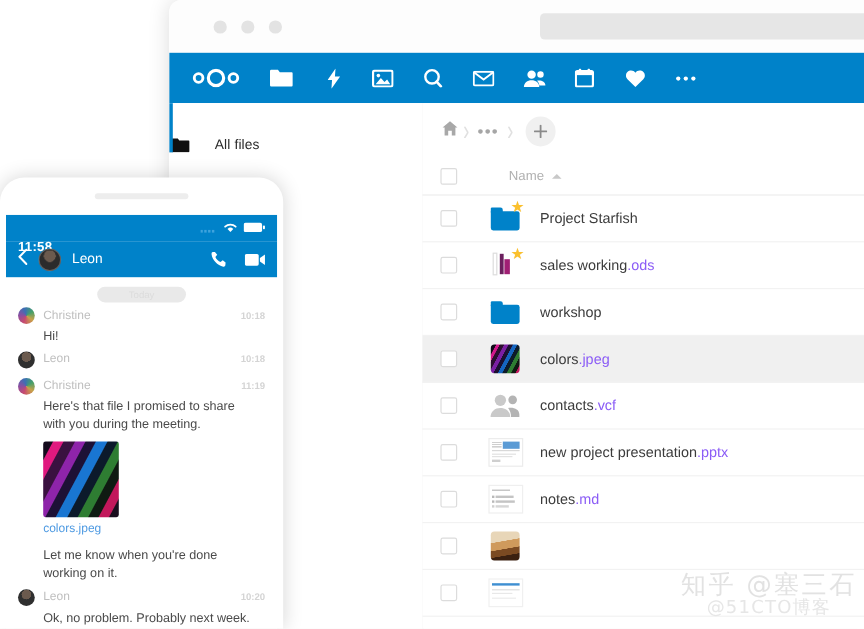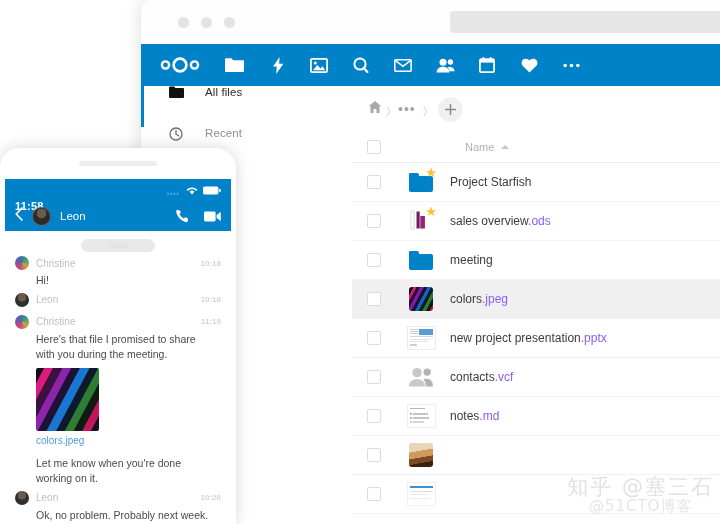--- a/index.html
+++ b/index.html
@@ -57,22 +57,22 @@
   }
   
   #app-body{
     position:absolute;left:0;top:86px;width:100%;bottom:0;background:#fff;
   }
   #nc-sidebar{
     position:absolute;left:0;top:0;width:211px;bottom:0;background:#fff;
     border-right:1px solid #ededed;
   }
   .side-item{
-    position:relative;height:41px;display:flex;align-items:flex-start;
-    padding-left:28px;cursor:pointer;box-sizing:border-box;
+    position:relative;height:41px;display:flex;align-items:flex-end;
+    padding-left:2px;cursor:pointer;box-sizing:border-box;
   }
   .side-item .s-ico{
     width:22px;display:flex;align-items:center;justify-content:flex-start;
   }
   .side-item .s-label{
     margin-left:14px;font-size:11.5px;color:#8f8f8f;letter-spacing:.1px;
   }
   .side-item.active .s-label{color:#2b2b2b;}
   .side-item.active::before{
     content:"";position:absolute;left:0;top:0;bottom:0;width:3px;background:#0082c9;
@@ -104,21 +104,21 @@
     border-bottom:1px solid #f2f2f2;box-sizing:border-box;
   }
   #file-head{
     height:30px;display:flex;align-items:center;border-bottom:1px solid #ededed;
   }
   .cb{
     width:12px;height:12px;border:1px solid #dcdcdc;border-radius:2px;
     margin-left:15px;background:#fff;flex:0 0 auto;cursor:pointer;
   }
   .head-name{
-    margin-left:84px;font-size:11px;color:#b0b0b0;display:flex;align-items:center;
+    margin-left:43px;font-size:11px;color:#b0b0b0;display:flex;align-items:center;
   }
   .sort-arrow{
     margin-left:7px;width:0;height:0;border-left:4px solid transparent;
     border-right:4px solid transparent;border-bottom:4px solid #c8c8c8;
   }
   .fico{
     width:30px;height:26px;margin-left:25px;flex:0 0 auto;position:relative;
     display:flex;align-items:center;justify-content:center;
   }
   .fname{
@@ -370,69 +370,69 @@
             <span class="fico">
               <span style="display: flex; align-items: center; justify-content: center;">
                 <svg width="26" height="24" viewBox="0 0 26 24">
                   <rect x="3" y="2" width="3" height="18" fill="none" stroke="#ddd" stroke-width="1"></rect>
                   <rect x="8.5" y="2.5" width="3.2" height="17" fill="#6b1f5e"></rect>
                   <rect x="12.3" y="7" width="4.6" height="12.5" fill="#a01f74"></rect>
                 </svg>
               </span>
               <span class="star">★</span>
             </span>
-            <span class="fname"><span>sales overview</span><span class="ext">.ods</span></span>
+            <span class="fname"><span>sales working</span><span class="ext">.ods</span></span>
           </div>
           <div class="frow">
             <span class="cb"></span>
             <span class="fico">
               <span style="display: flex; align-items: center; justify-content: center;">
                 <span class="folder"></span>
               </span>
             </span>
-            <span class="fname"><span>meeting</span><span class="ext"></span></span>
+            <span class="fname"><span>workshop</span><span class="ext"></span></span>
           </div>
           <div class="frow selected">
             <span class="cb"></span>
             <span class="fico">
               <span style="display: flex; align-items: center; justify-content: center;">
                 <span class="thumb" style="background:linear-gradient(118deg,#120a18 0 12%,#d1178a 13% 20%,#2b0f2e 21% 30%,#7b1fa2 31% 40%,#1b1030 41% 50%,#1565c0 51% 60%,#0d1b2a 61% 70%,#2e7d32 71% 80%,#101a12 81% 90%,#c2185b 91% 100%);"></span>
               </span>
             </span>
             <span class="fname"><span>colors</span><span class="ext">.jpeg</span></span>
+          </div>
+          <div class="frow">
+            <span class="cb"></span>
+            <span class="fico">
+              <span style="display: flex; align-items: center; justify-content: center;">
+                <svg width="26" height="20" viewBox="0 0 26 20">
+                  <circle cx="9" cy="5.6" r="4.7" fill="#c9c9c9"></circle>
+                  <path d="M0.8 19.4c0-4.7 3.8-7.5 8.2-7.5s8.2 2.8 8.2 7.5z" fill="#c9c9c9"></path>
+                  <circle cx="19.2" cy="5.2" r="3.6" fill="#b4b4b4"></circle>
+                  <path d="M15.4 12c4.5-.8 9.4.8 9.4 5.5v1.9h-6.9c0-2.8-.9-5.3-2.5-7.4z" fill="#b4b4b4"></path>
+                </svg>
+              </span>
+            </span>
+            <span class="fname"><span>contacts</span><span class="ext">.vcf</span></span>
           </div>
           <div class="frow">
             <span class="cb"></span>
             <span class="fico">
               <span style="display: flex; align-items: center; justify-content: center;">
                 <span style="display:block;width:27px;height:22px;background:#fff;border:1px solid #ececec;position:relative;overflow:hidden;">
                   <span style="position:absolute;left:2px;top:2px;width:8px;height:5px;background:repeating-linear-gradient(0deg,#cfcfcf 0 1px,#fff 1px 2px);"></span>
                   <span style="position:absolute;left:11px;top:1.5px;width:14px;height:6px;background:#5b9bd5;"></span>
                   <span style="position:absolute;left:2px;top:9px;right:2px;height:1px;background:#d8d8d8;"></span>
                   <span style="position:absolute;left:2px;top:11.5px;right:5px;height:1px;background:#e2e2e2;"></span>
                   <span style="position:absolute;left:2px;top:14px;right:8px;height:1px;background:#e2e2e2;"></span>
                   <span style="position:absolute;left:2px;top:17px;width:7px;height:1.5px;background:#cfcfcf;"></span>
                 </span>
               </span>
             </span>
             <span class="fname"><span>new project presentation</span><span class="ext">.pptx</span></span>
-          </div>
-          <div class="frow">
-            <span class="cb"></span>
-            <span class="fico">
-              <span style="display: flex; align-items: center; justify-content: center;">
-                <svg width="26" height="20" viewBox="0 0 26 20">
-                  <circle cx="9" cy="5.6" r="4.7" fill="#c9c9c9"></circle>
-                  <path d="M0.8 19.4c0-4.7 3.8-7.5 8.2-7.5s8.2 2.8 8.2 7.5z" fill="#c9c9c9"></path>
-                  <circle cx="19.2" cy="5.2" r="3.6" fill="#b4b4b4"></circle>
-                  <path d="M15.4 12c4.5-.8 9.4.8 9.4 5.5v1.9h-6.9c0-2.8-.9-5.3-2.5-7.4z" fill="#b4b4b4"></path>
-                </svg>
-              </span>
-            </span>
-            <span class="fname"><span>contacts</span><span class="ext">.vcf</span></span>
           </div>
           <div class="frow">
             <span class="cb"></span>
             <span class="fico">
               <span style="display: flex; align-items: center; justify-content: center;">
                 <span style="display:block;width:27px;height:22px;background:#fff;border:1px solid #efefef;position:relative;overflow:hidden;">
                   <span style="position:absolute;left:2px;top:2.5px;width:15px;height:1.6px;background:#b8b8b8;"></span>
                   <span style="position:absolute;left:2px;top:8px;width:2px;height:1.6px;background:#b8b8b8;"></span>
                   <span style="position:absolute;left:5px;top:8px;width:15px;height:1.6px;background:#c4c4c4;"></span>
                   <span style="position:absolute;left:2px;top:12px;width:2px;height:1.6px;background:#b8b8b8;"></span>

